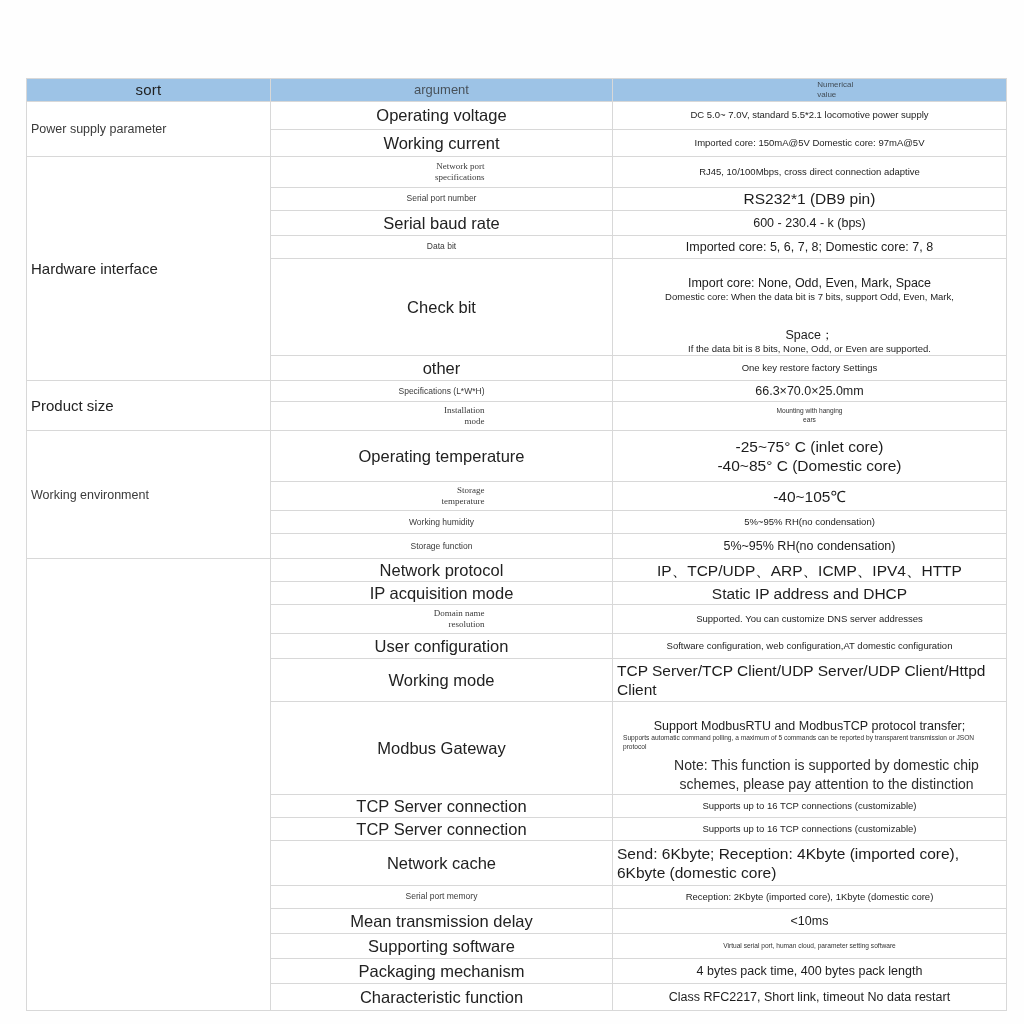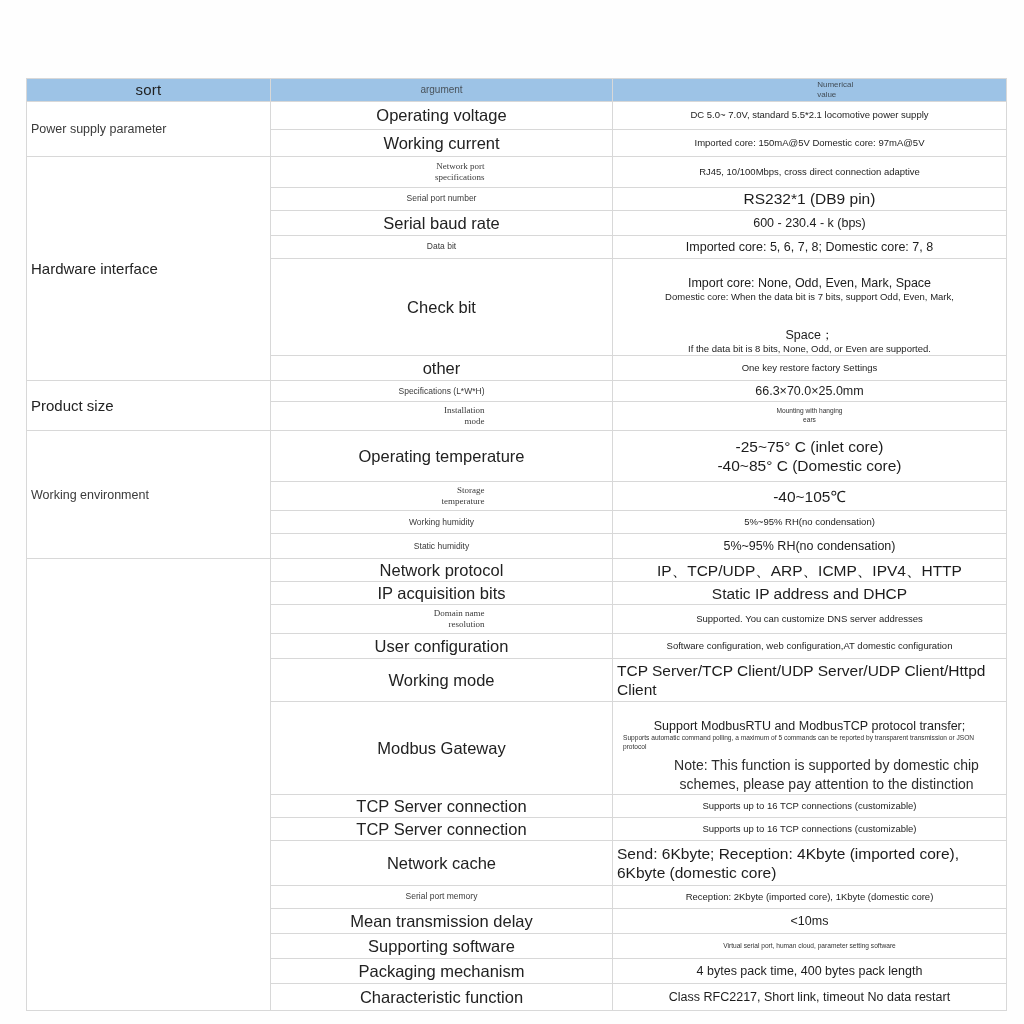--- a/index.html
+++ b/index.html
@@ -55,21 +55,21 @@
     font-weight: normal;
     color: #1f1f1f;
     text-align: center;
     padding: 1px 4px;
   }
   .hdr-sort {
     font-size: 15px;
     letter-spacing: .2px;
   }
   .hdr-small {
-    font-size: 10px;
+    font-size: 13px;
     line-height: 1.15;
     color: #2b2b2b;
     opacity: .75;
     display: block;
   }
   .hdr-two {
     display: block;
     text-align: left;
     padding-left: 52%;
     font-size: 8px;
@@ -267,31 +267,31 @@
             <span class="val-block">temperature</span>
           </span>
         </td>
         <td class="val val-lg">-40~105℃</td>
       </tr>
       <tr>
         <td class="arg arg-sm-2" style="height:22px">Working humidity</td>
         <td class="val val-sm">5%~95% RH(no condensation)</td>
       </tr>
       <tr>
-        <td class="arg arg-sm-2" style="height:24px">Static humidity</td>
+        <td class="arg arg-sm-2" style="height:24px">Storage function</td>
         <td class="val val-md">5%~95% RH(no condensation)</td>
       </tr>
 
       <tr>
         <td class="grp grp-blank" rowspan="14"></td>
         <td class="arg arg-lg" style="height:22px">Network protocol</td>
         <td class="val val-lg">IP、TCP/UDP、ARP、ICMP、IPV4、HTTP</td>
       </tr>
       <tr>
-        <td class="arg arg-lg" style="height:22px">IP acquisition bits</td>
+        <td class="arg arg-lg" style="height:22px">IP acquisition mode</td>
         <td class="val val-lg">Static IP address and DHCP</td>
       </tr>
       <tr>
         <td class="arg arg-sm" style="height:28px">
           <span class="arg-stack">
             <span class="val-block">Domain name</span>
             <span class="val-block">resolution</span>
           </span>
         </td>
         <td class="val val-sm">Supported. You can customize DNS server addresses</td>

